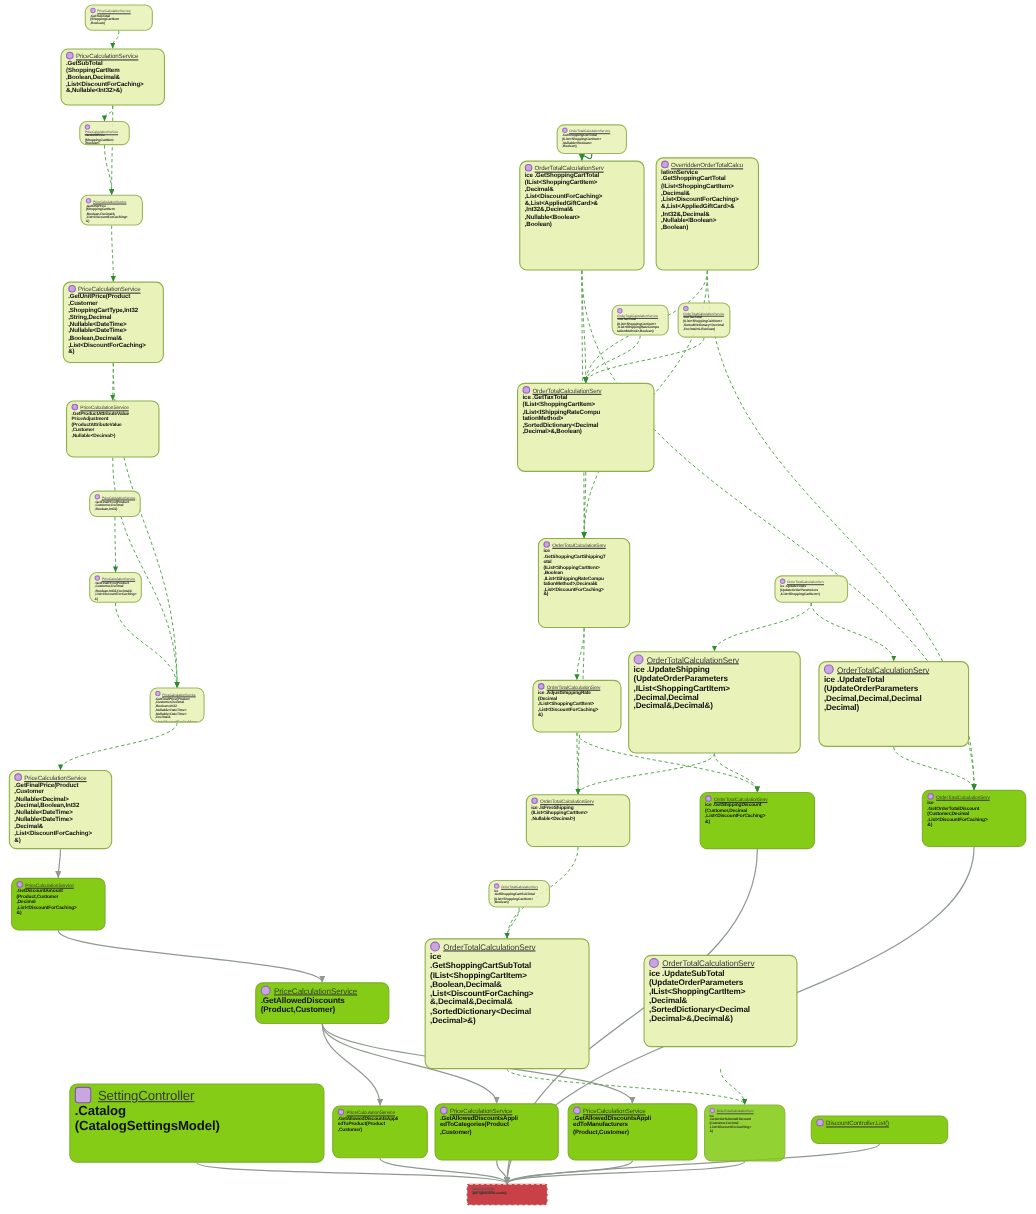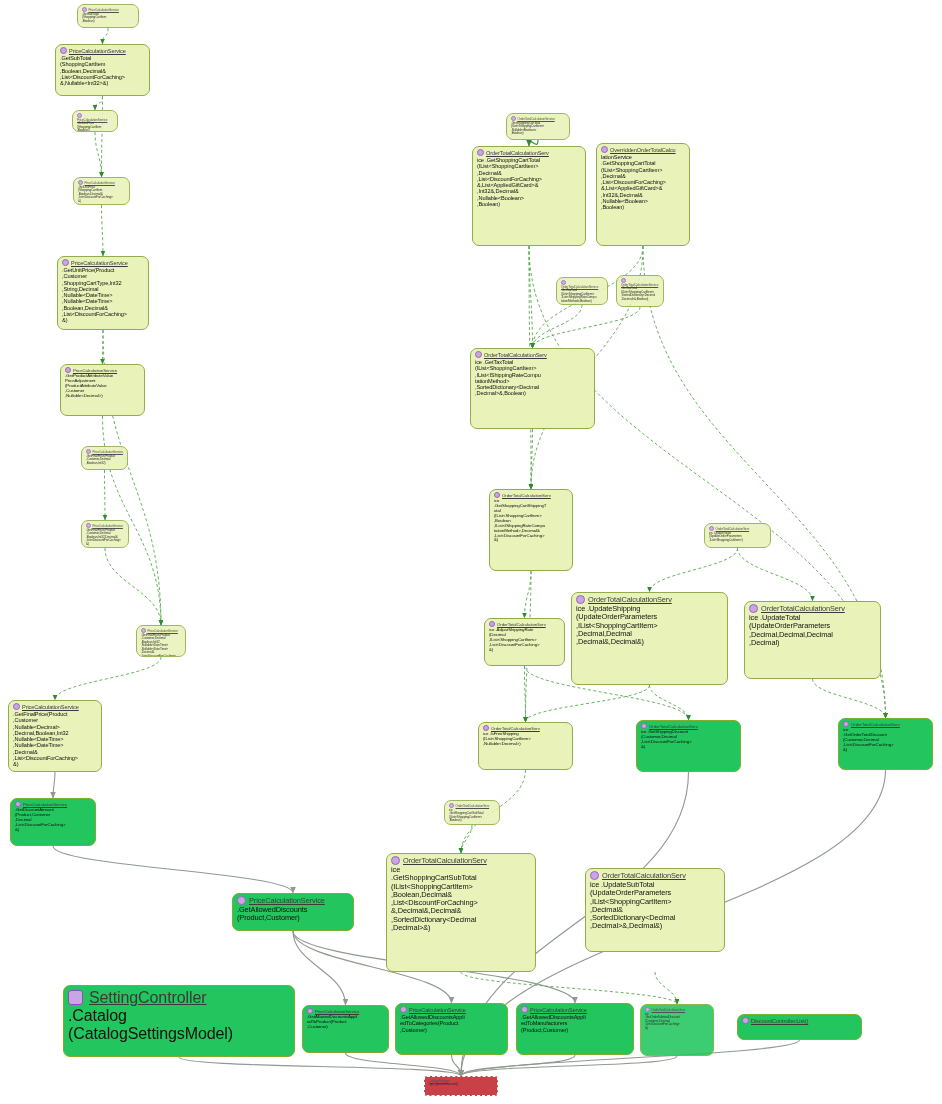--- a/index.html
+++ b/index.html
@@ -9,34 +9,34 @@
   svg.edges{position:absolute;left:0;top:0;width:942px;height:1104px;pointer-events:none;}
 
   .node{position:absolute;box-sizing:border-box;
         border:1px solid #8fae4a;border-radius:7px;
         background:#e9f2b8;
         padding:3px 4px 3px 4px;
         line-height:1.12;
         overflow:hidden;
         white-space:pre-line;
         letter-spacing:-0.1px;}
-  .node.hl{background:#22c55e;border-color:#7fae2a;}
+  .node.hl{background:#84cc16;border-color:#7fae2a;}
   .node.red{background:#c1272d;border:1px dashed #ffffff;color:#ffffff;border-radius:3px;}
   .node .ic{display:inline-block;width:7px;height:7px;border-radius:50%;
             background:#c9a6e0;border:1px solid #9a63c6;margin-right:3px;
             vertical-align:middle;position:relative;top:-1px;}
   .node .ttl{color:#3a3a3a;text-decoration:underline;}
-  .node .mem{color:#111;font-weight:normal;}
+  .node .mem{color:#111;font-weight:bold;}
 
   
   .t-xs{font-size:3.1px;}
   .t-s{font-size:4.4px;}
   .t-m{font-size:5.6px;}
   .t-l{font-size:7.4px;}
-  .t-xxl{font-size:16px;}
+  .t-xxl{font-size:12px;}
   .t-xs .ic{width:3px;height:3px;margin-right:1.5px;}
   .t-s .ic{width:4px;height:4px;margin-right:2px;}
   .t-m .ic{width:5px;height:5px;margin-right:2px;}
   .t-l .ic{width:7px;height:7px;}
   .t-xxl .ic{width:13px;height:13px;margin-right:6px;border-radius:3px;
              background:#c9a6e0;border:1px solid #8a4fbd;}
   .faded{opacity:.88;}
 </style>
 </head>
 <body>

